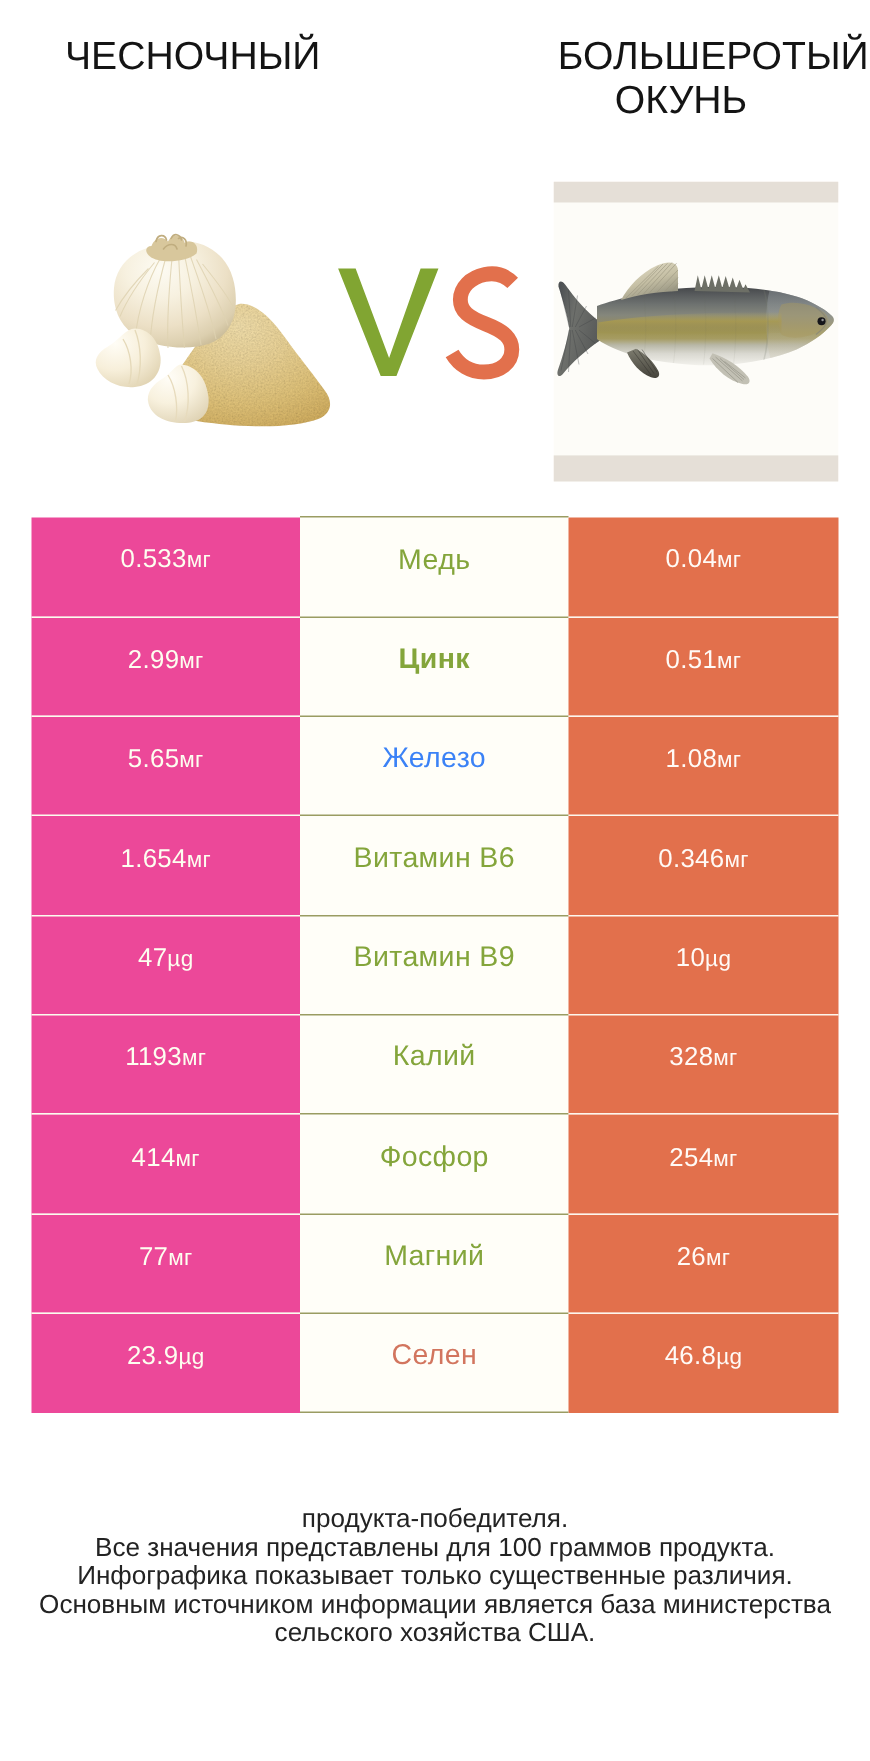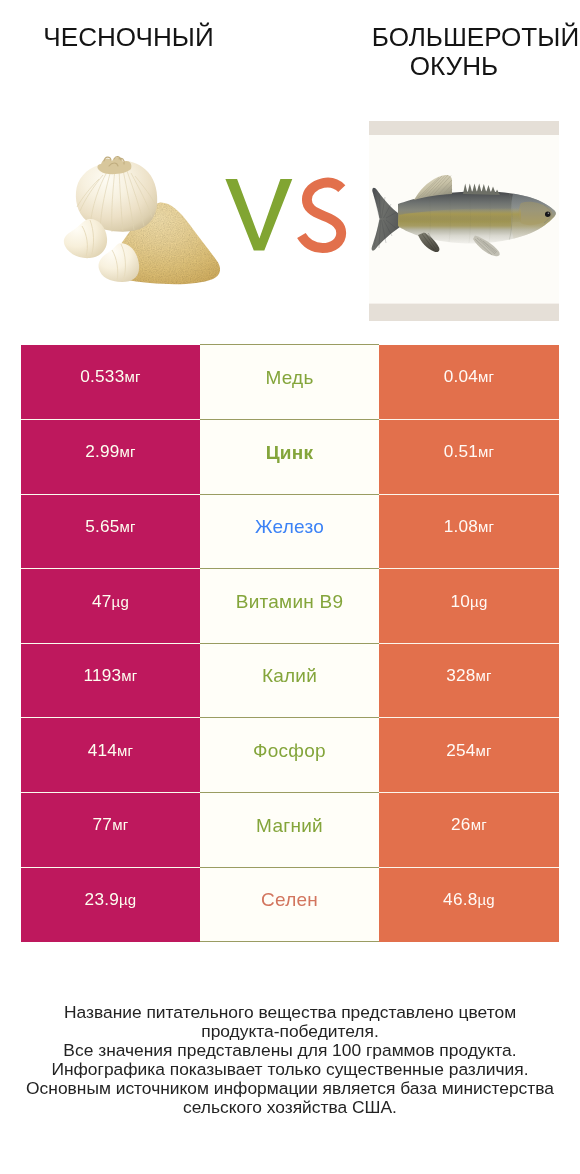--- a/index.html
+++ b/index.html
@@ -12,21 +12,21 @@
   #tr1{left:324px;top:24.2px;width:303px;text-align:center;}
   #tr2{left:352px;top:53.3px;width:204px;text-align:center;}
 
   #vs-wrap{position:absolute;left:220px;top:170px;}
 
   #img-left{position:absolute;left:50px;top:140px;}
   #img-right{position:absolute;left:369px;top:121px;}
 
   table{position:absolute;left:21px;top:344.3px;width:538px;height:598px;border-collapse:collapse;table-layout:fixed;}
   td{height:59.8px;padding:0;text-align:center;vertical-align:middle;box-sizing:border-box;line-height:1;}
-  td.l{width:179px;background:#be185d;color:#fdfff0;}
+  td.l{width:179px;background:#ec4899;color:#fdfff0;}
   td.m{width:179px;background:#fffef8;border-top:1px solid #9a9c62;border-bottom:1px solid #9a9c62;font-size:19px;font-weight:400;letter-spacing:0.25px;}
   td.r{width:180px;background:#e2704c;color:#fffaf6;}
   td.l,td.r{font-size:17.2px;font-weight:400;letter-spacing:0.22px;}
   td>span{position:relative;top:-4.8px;}
   td.m>span{top:-4.7px;}
   .u{font-size:15px;margin-left:0px;}
   tr.rowsep td.l{border-top:1.4px solid #fbfdee;}
   tr.rowsep td.r{border-top:1.4px solid #fdf6ec;}
 
   .foot{position:absolute;left:0;top:1003.2px;width:580px;text-align:center;font-size:17.4px;line-height:19px;color:#232323;}
@@ -223,20 +223,25 @@
           <td class="l"><span>2.99</span><span class="u">мг</span></td>
           <td class="m" style="color: rgb(132, 165, 59); font-weight: bold;"><span>Цинк</span></td>
           <td class="r"><span>0.51</span><span class="u">мг</span></td>
         </tr>
         <tr class="rowsep">
           <td class="l"><span>5.65</span><span class="u">мг</span></td>
           <td class="m" style="color: #3b82f6;"><span>Железо</span></td>
           <td class="r"><span>1.08</span><span class="u">мг</span></td>
         </tr>
         <tr class="rowsep">
+          <td class="l"><span>1.654</span><span class="u">мг</span></td>
+          <td class="m" style="color: rgb(132, 165, 59);"><span>Витамин B6</span></td>
+          <td class="r"><span>0.346</span><span class="u">мг</span></td>
+        </tr>
+        <tr class="rowsep">
           <td class="l"><span>47</span><span class="u">µg</span></td>
           <td class="m" style="color: rgb(132, 165, 59);"><span>Витамин B9</span></td>
           <td class="r"><span>10</span><span class="u">µg</span></td>
         </tr>
         <tr class="rowsep">
           <td class="l"><span>1193</span><span class="u">мг</span></td>
           <td class="m" style="color: rgb(132, 165, 59);"><span>Калий</span></td>
           <td class="r"><span>328</span><span class="u">мг</span></td>
         </tr>
         <tr class="rowsep">
@@ -250,20 +255,19 @@
           <td class="r"><span>26</span><span class="u">мг</span></td>
         </tr>
         <tr class="rowsep">
           <td class="l"><span>23.9</span><span class="u">µg</span></td>
           <td class="m" style="color: rgb(210, 117, 94);"><span>Селен</span></td>
           <td class="r"><span>46.8</span><span class="u">µg</span></td>
         </tr>
       </tbody>
     </table>
   <div class="foot" id="footer">
-      <div>Название питательного вещества представлено цветом</div>
       <div>продукта-победителя.</div>
       <div>Все значения представлены для 100 граммов продукта.</div>
       <div>Инфографика показывает только существенные различия.</div>
       <div>Основным источником информации является база министерства</div>
       <div>сельского хозяйства США.</div>
     </div>
 </div>
 
 </body></html>

